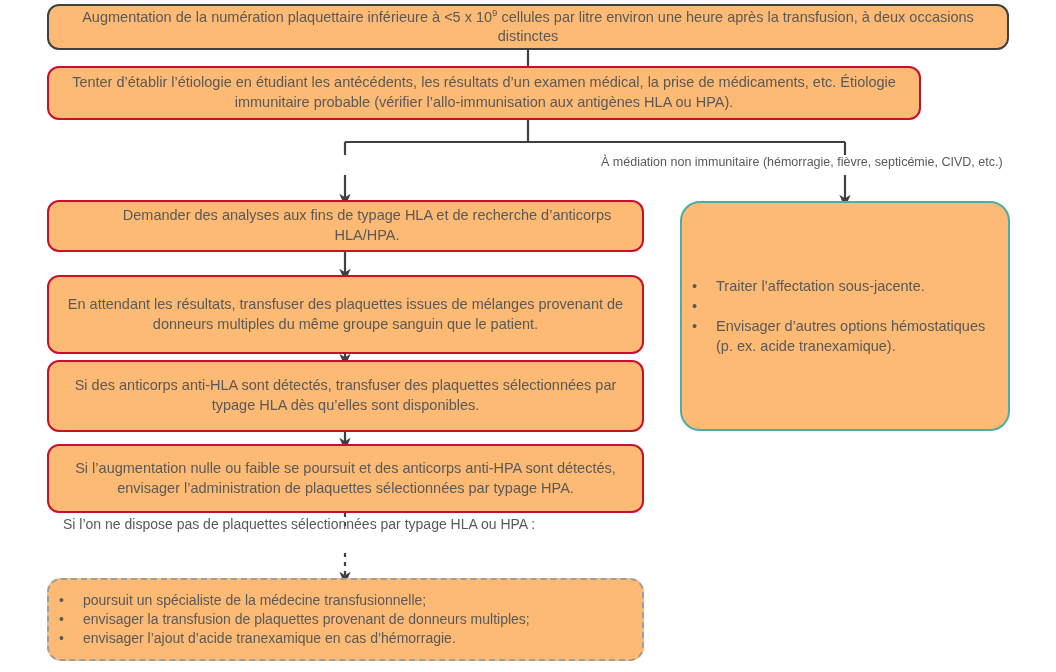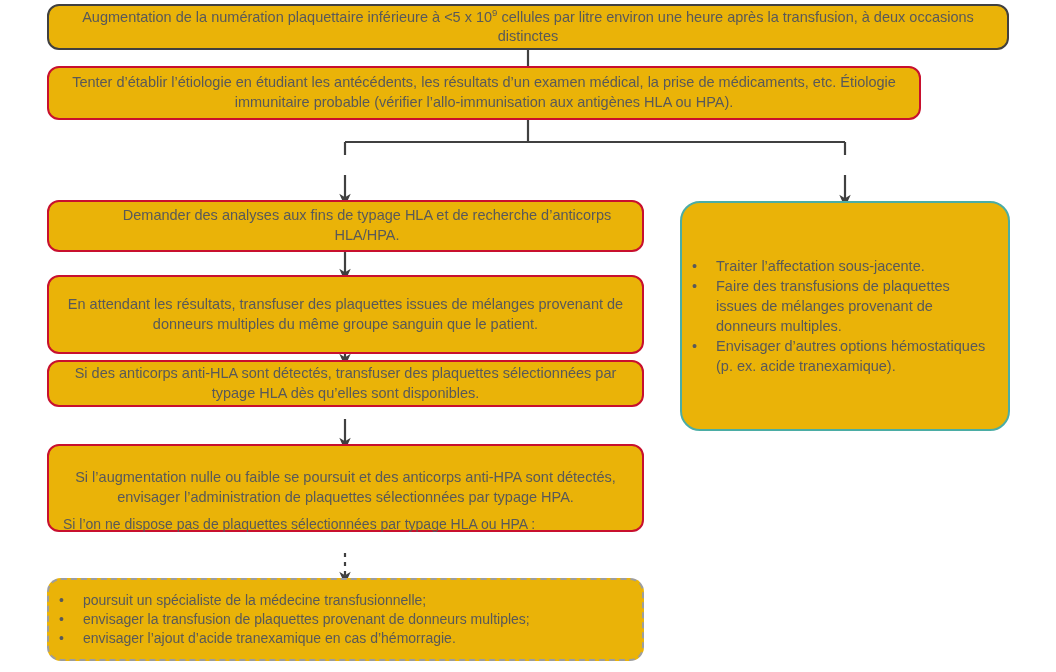--- a/index.html
+++ b/index.html
@@ -24,21 +24,21 @@
     height: 672px;
   }
 
   .node {
     position: absolute;
     box-sizing: border-box;
     display: flex;
     align-items: center;
     justify-content: flex-start;
     text-align: center;
-    background: #eab308;
+    background: #fdba74;
   }
 
   .node .txt {
     display: block;
     line-height: 1.35;
     padding: 0 14px;
   }
 
   
   .box-dark {
@@ -134,34 +134,35 @@
     <span class="txt">
       <span>Augmentation de la numération plaquettaire inférieure à &lt;5 x 10</span><span class="sup">9</span><span> cellules par litre environ une heure après la transfusion, à deux occasions distinctes</span>
     </span>
   </div>
 
   <div class="node box-red" style="left:47px; top:66px; width:874px; height:54px; font-size:14.5px;">
     <span class="txt">Tenter d’établir l’étiologie en étudiant les antécédents, les résultats d’un examen médical, la prise de médicaments, etc. Étiologie immunitaire probable (vérifier l’allo-immunisation aux antigènes HLA ou HPA).</span>
   </div>
 
 
+  <div class="label" style="left:601px; top:155px; font-size:12.5px;">À médiation non immunitaire (hémorragie, fièvre, septicémie, CIVD, etc.)</div>
 
   <div class="node box-red" style="left:47px; top:200px; width:597px; height:52px; font-size:14.5px;padding-left:43px;">
     <span class="txt">Demander des analyses aux fins de typage HLA et de recherche d’anticorps HLA/HPA.</span>
   </div>
 
   <div class="node box-red" style="left:47px; top:275px; width:597px; height:79px; font-size:14.5px;">
     <span class="txt">En attendant les résultats, transfuser des plaquettes issues de mélanges provenant de donneurs multiples du même groupe sanguin que le patient.</span>
   </div>
 
-  <div class="node box-red" style="left:47px; top:360px; width:597px; height:47px; font-size:14.5px;">
+  <div class="node box-red" style="left:47px; top:360px; width:597px; height:72px; font-size:14.5px;">
     <span class="txt">Si des anticorps anti-HLA sont détectés, transfuser des plaquettes sélectionnées par typage HLA dès qu’elles sont disponibles.</span>
   </div>
 
-  <div class="node box-red" style="left:47px; top:444px; width:597px; height:88px; font-size:14.5px;">
+  <div class="node box-red" style="left:47px; top:444px; width:597px; height:69px; font-size:14.5px;">
     <span class="txt">Si l’augmentation nulle ou faible se poursuit et des anticorps anti-HPA sont détectés, envisager l’administration de plaquettes sélectionnées par typage HPA.</span>
   </div>
 
   <div class="label" style="left:63px; top:516px; font-size:14px;">Si l’on ne dispose pas de plaquettes sélectionnées par typage HLA ou HPA :</div>
 
   <div class="node box-dashed" style="left:47px; top:578px; width:597px; height:83px; font-size:14px;">
     <div class="bullets">
       <div class="row">
         <span class="bullet">•</span>
         <span class="btext">poursuit un spécialiste de la médecine transfusionnelle;</span>
@@ -178,21 +179,20 @@
   </div>
 
   <div class="node box-teal" style="left:680px; top:201px; width:330px; height:230px; font-size:14.5px;">
     <div class="bullets" style="padding-right:14px;">
       <div class="row">
         <span class="bullet">•</span>
         <span class="btext">Traiter l’affectation sous-jacente.</span>
       </div>
       <div class="row">
         <span class="bullet">•</span>
-        <span class="btext">Faire des transfusions de plaquettes issues de mélanges provenant de donneurs multiples.</span>
       </div>
       <div class="row">
         <span class="bullet">•</span>
         <span class="btext">Envisager d’autres options hémostatiques (p. ex. acide tranexamique).</span>
       </div>
     </div>
   </div>
 
 </div>
 

